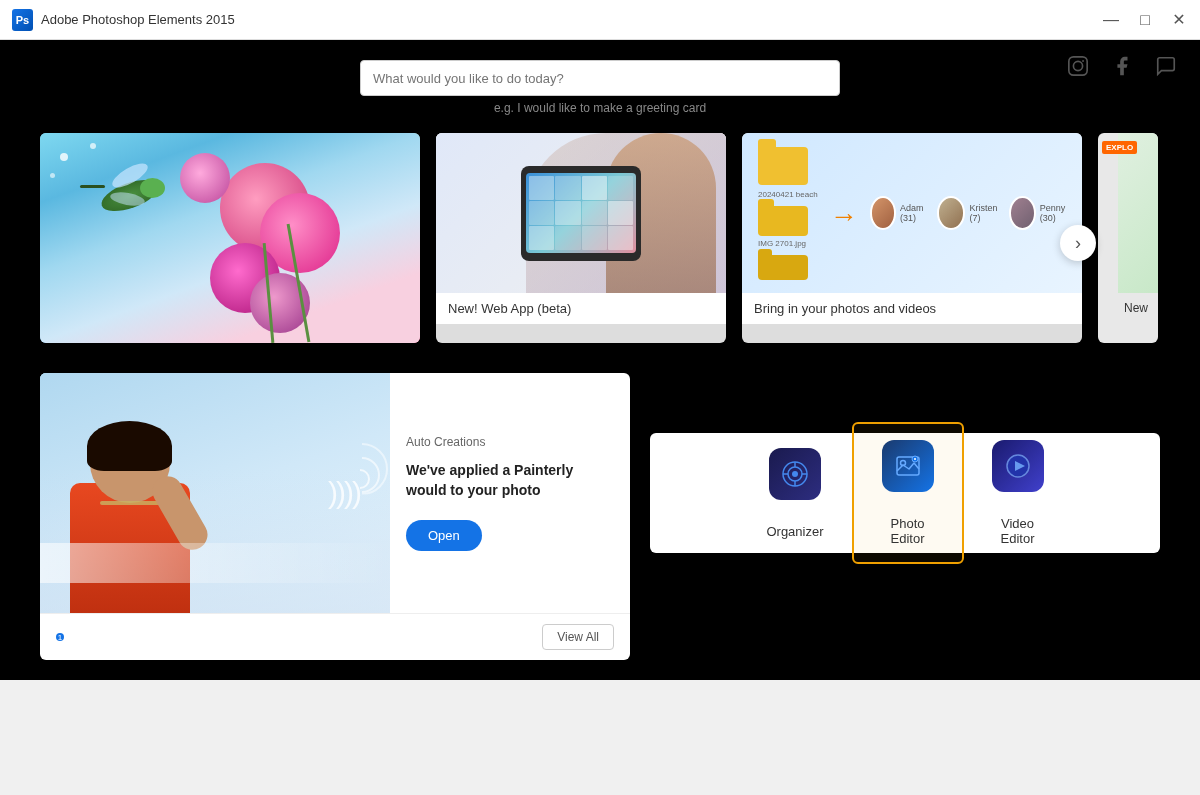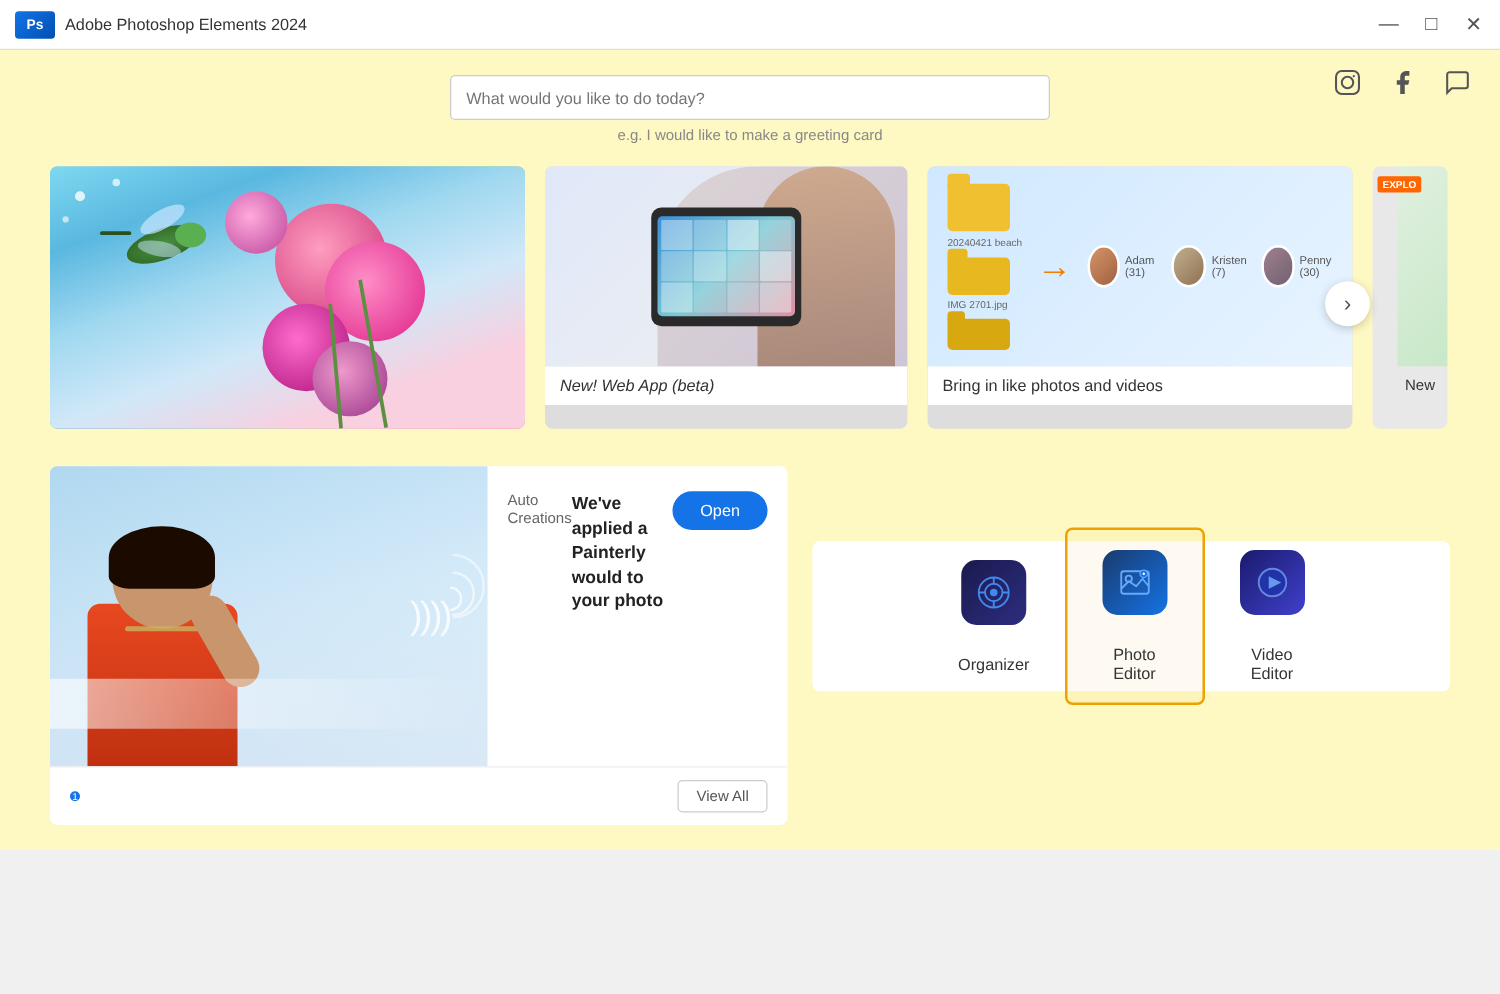--- a/index.html
+++ b/index.html
@@ -21,21 +21,21 @@
       height: 40px;
       padding: 0 12px;
       border-bottom: 1px solid #ddd;
     }
     .title-bar-left {
       display: flex;
       align-items: center;
       gap: 8px;
     }
     .app-logo {
-      width: 32px;
+      width: 21px;
       height: 22px;
       background: linear-gradient(135deg, #1473e6, #0050b3);
       border-radius: 3px;
       display: flex;
       align-items: center;
       justify-content: center;
       color: white;
       font-size: 11px;
       font-weight: bold;
     }
@@ -57,21 +57,21 @@
       font-size: 16px;
       color: #555;
       cursor: pointer;
       background: none;
       border: none;
     }
 
     
     .main-content {
       padding: 0 40px 20px;
-      background: #fef9c3;
+      background: #000000;
     }
 
     
     .search-area {
       display: flex;
       flex-direction: column;
       align-items: center;
       padding: 20px 0 10px;
     }
     .search-bar {
@@ -127,21 +127,20 @@
       background: #ddd;
       flex-shrink: 0;
     }
     .carousel-item-large {
       width: 380px;
       height: 210px;
     }
     .carousel-item-medium {
       width: 290px;
       height: 210px;
-      font-style: italic;
     }
     .carousel-item-medium2 {
       width: 340px;
       height: 210px;
     }
     .carousel-item-partial {
       width: 60px;
       height: 210px;
       background: #e8e8e8;
       padding-left: 20px;
@@ -239,21 +238,21 @@
     .painterly-bg {
       width: 100%;
       height: 100%;
       background: linear-gradient(135deg, #87ceeb 0%, #b0d8f0 50%, #d0e8f8 100%);
       position: relative;
     }
     .auto-creations-info {
       flex: 1;
       padding: 20px 16px;
       display: flex;
-      flex-direction: row;
+      flex-direction: column;
       justify-content: center;
     }
     .auto-creations-subtitle {
       font-size: 12px;
       color: #666;
       margin-bottom: 12px;
     }
     .auto-creations-title {
       font-size: 14px;
       font-weight: 600;
@@ -363,21 +362,21 @@
     }
   </style>
 </head>
 <body>
 
 <div class="title-bar">
   <div class="title-bar-left">
     <div class="app-logo">
       <span>Ps</span>
     </div>
-    <span class="title-bar-title">Adobe Photoshop Elements 2024</span>
+    <span class="title-bar-title">Adobe Photoshop Elements 2015</span>
   </div>
   <div class="title-bar-controls">
     <button class="title-bar-btn">—</button>
     <button class="title-bar-btn">□</button>
     <button class="title-bar-btn">✕</button>
   </div>
 </div>
 
 <div class="social-icons">
   <div class="social-icon">
@@ -507,21 +506,21 @@
           <div style="background:linear-gradient(135deg,#87ceeb,#4a90d9);border-radius:3px;"></div>
           <div style="background:linear-gradient(135deg,#f0c080,#c08040);border-radius:3px;"></div>
           <div style="background:linear-gradient(135deg,#90ee90,#3a8a3a);border-radius:3px;position:relative;">
               <div style="position:absolute;top:2px;right:2px;width:10px;height:10px;border-radius:50%;background:#1a1a2e;border:1px solid #888;"></div>
             </div>
           <div style="background:linear-gradient(135deg,#f8d0c0,#e09080);border-radius:3px;"></div>
           <div style="background:linear-gradient(135deg,#dda0dd,#9370db);border-radius:3px;"></div>
           <div style="background:linear-gradient(135deg,#ffb6c1,#ff69b4);border-radius:3px;"></div>
         </div>
       </div>
-      <div class="carousel-item-label">Bring in like photos and videos</div>
+      <div class="carousel-item-label">Bring in your photos and videos</div>
     </div>
 
     <div class="carousel-item carousel-item-partial">
       <div style="position:absolute;top:8px;left:4px;background:#ff6600;color:white;font-size:8px;font-weight:bold;padding:2px 4px;border-radius:2px;">EXPLO</div>
       <div style="height:160px;background:linear-gradient(135deg,#e0f0e0,#c8e8c8);"></div>
       <div style="padding:8px 6px;font-size:12px;color:#333;">New</div>
     </div>
 
     <div class="carousel-nav-right">
       <span>›</span>

